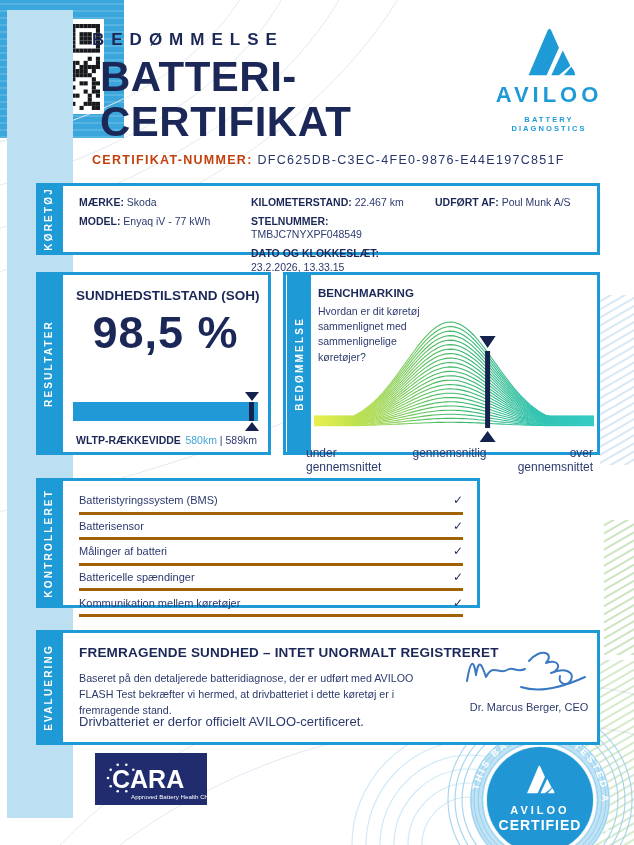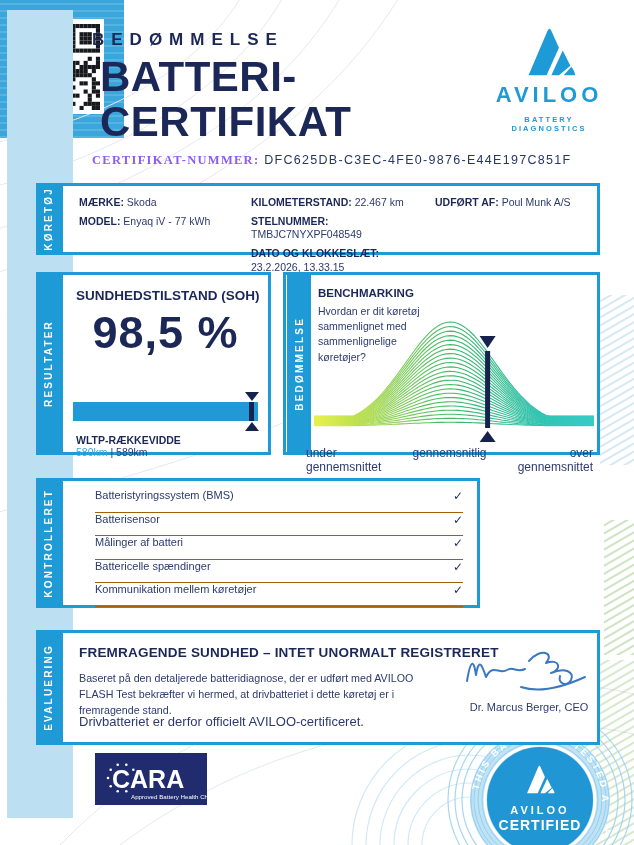--- a/index.html
+++ b/index.html
@@ -9,21 +9,21 @@
   svg{display:block;}
 
   
   #bg-decor{position:absolute;left:0;top:0;z-index:0;}
   .left-strip{left:7px;top:10px;width:66px;height:808px;background:#bcdff2;z-index:1;}
 
   
   .kicker{left:92px;top:30px;font-size:17px;font-weight:bold;letter-spacing:7px;color:#1b2757;z-index:2;}
   .big-title{left:100px;top:54px;font-size:42px;font-weight:bold;letter-spacing:.5px;line-height:45px;color:#1b2757;z-index:2;}
   .certnum{left:92px;top:153px;font-size:12.5px;letter-spacing:1.3px;color:#27356a;z-index:2;white-space:nowrap;}
-  .certnum b{font-weight:bold;color:#8b5cf6;font-family:Liberation Serif, serif;}
+  .certnum b{font-weight:bold;color:#c2410c;}
   .logo-block{left:492px;top:24px;width:114px;text-align:center;z-index:2;}
   .logo-word{font-size:22px;font-weight:bold;color:#1e9ad6;letter-spacing:4px;margin-top:2px;}
   .logo-tag{font-size:7.5px;font-weight:bold;color:#1e9ad6;letter-spacing:2.1px;margin-top:7px;}
 
   
   .panel{position:absolute;background:#fff;border:3px solid #1e9ad6;box-sizing:border-box;z-index:2;}
   .tab{position:absolute;top:-3px;bottom:-3px;width:24px;background:#1e9ad6;display:flex;align-items:center;justify-content:center;}
   .tab-out{left:-27px;}
   .tab-in{left:1px;top:0;bottom:0;}
   .tab span{writing-mode:vertical-rl;transform:rotate(180deg);color:#fff;font-size:10px;font-weight:bold;letter-spacing:2.2px;white-space:nowrap;}
@@ -37,41 +37,41 @@
 
   
   #results{left:60px;top:272px;width:211px;height:183px;}
   .soh-title{left:13px;top:13px;font-size:13.5px;font-weight:bold;color:#1b2757;}
   .soh-value{left:0;right:0;top:32px;text-align:center;font-size:45px;font-weight:bold;color:#1b2757;letter-spacing:1px;}
   .meter-row{left:13px;right:11px;display:flex;justify-content:space-between;font-size:10.5px;align-items:baseline;}
   .meter-row .lab{font-weight:bold;color:#1b2757;}
   .val-cur{color:#3fa6da;}
   .val-sep{color:#2c3a6e;}
   .row-energy{top:110px;}
-  .row-wltp{top:159px;flex-direction:column;}
+  .row-wltp{top:159px;}
   .bar{left:10px;right:10px;top:127px;height:19px;background:#2099d6;}
   .bar .mark{position:absolute;top:0;bottom:0;width:5px;background:#16224e;}
   .bar .tri-down{position:absolute;top:-10px;width:0;height:0;border-left:7px solid transparent;border-right:7px solid transparent;border-top:9px solid #16224e;}
   .bar .tri-up{position:absolute;bottom:-10px;width:0;height:0;border-left:7px solid transparent;border-right:7px solid transparent;border-bottom:9px solid #16224e;}
 
   
   #bench{left:283px;top:272px;width:317px;height:183px;}
   .bench-title{left:32px;top:12px;font-size:11.5px;font-weight:bold;color:#1b2757;}
   .bench-q{left:32px;top:29px;width:128px;font-size:10.5px;line-height:1.45;color:#2c3a6e;}
   #bench-svg{position:absolute;left:28px;top:40px;width:280px;height:128px;}
   .bench-labels{left:20px;right:4px;top:171px;display:flex;font-size:12px;color:#2c3a6e;}
   .bench-labels span{flex:1;}
   .bl-left{text-align:left;}
   .bl-mid{text-align:center;}
   .bl-right{text-align:right;}
 
   
   #checks{left:60px;top:478px;width:420px;height:130px;}
   .check-list{position:absolute;left:16px;right:14px;top:8px;}
-  .check-row{display:flex;align-items:flex-start;height:22.6px;border-bottom:1px solid #a16207;font-size:11px;color:#2c3a6e;margin-left:16px;}
+  .check-row{display:flex;align-items:center;height:22.6px;border-bottom:3px solid #a16207;font-size:11px;color:#2c3a6e;}
   .check-mark{margin-left:auto;font-family:"DejaVu Sans",sans-serif;font-size:12px;font-weight:bold;color:#1b2757;}
 
   
   #qrpanel{left:478px;top:470px;width:124px;height:138px;background:#3ba6db;z-index:2;
     background-image:repeating-linear-gradient(0deg, rgba(255,255,255,.14) 0 2px, rgba(255,255,255,0) 2px 7px);}
   .qr-white{position:absolute;left:9px;top:19px;width:95px;height:95px;background:#fff;display:flex;align-items:center;justify-content:center;}
   .scanfor{position:absolute;left:8px;right:20px;bottom:7px;text-align:right;color:#fff;font-size:9.5px;font-weight:bold;letter-spacing:2px;}
   .details-vert{position:absolute;right:2px;top:18px;height:96px;display:flex;align-items:center;}
   .details-vert span{writing-mode:vertical-rl;transform:rotate(180deg);color:#fff;font-size:9.5px;font-weight:bold;letter-spacing:2px;}
 

